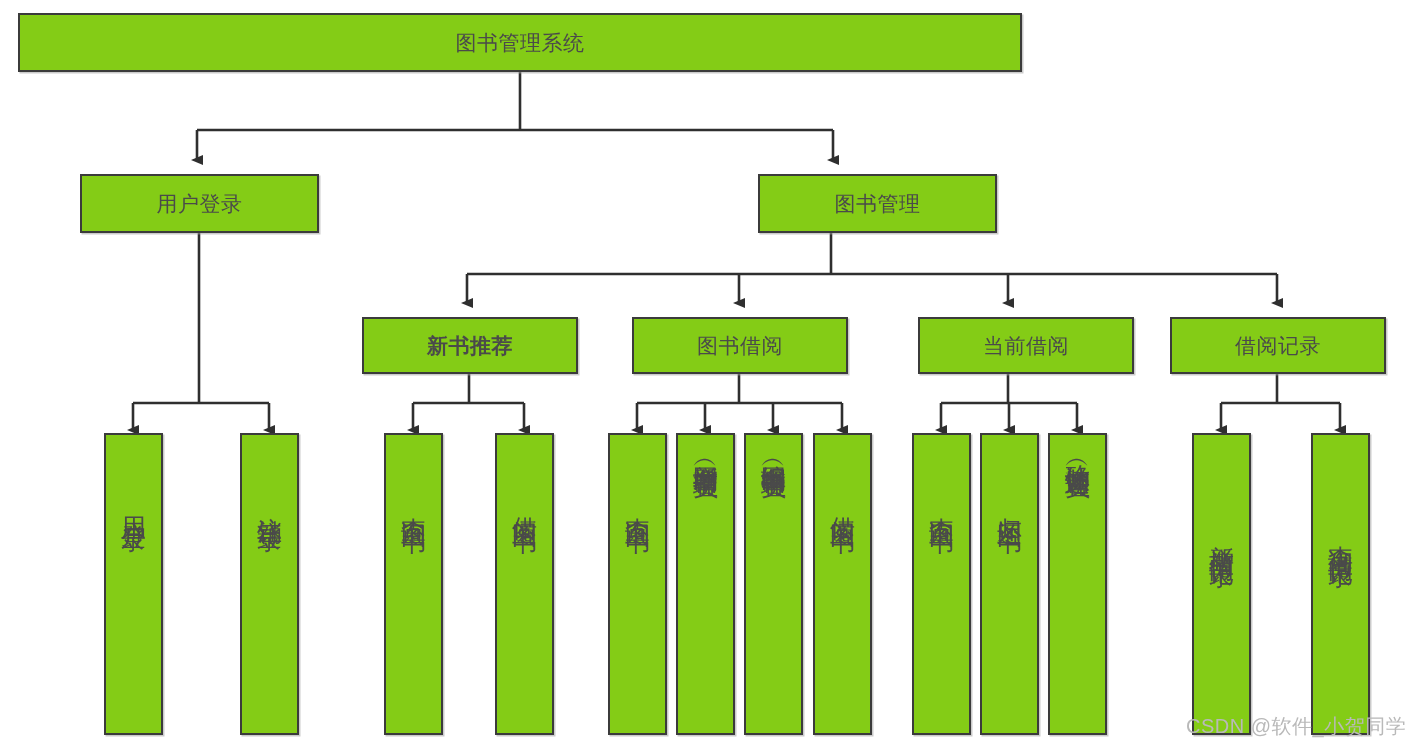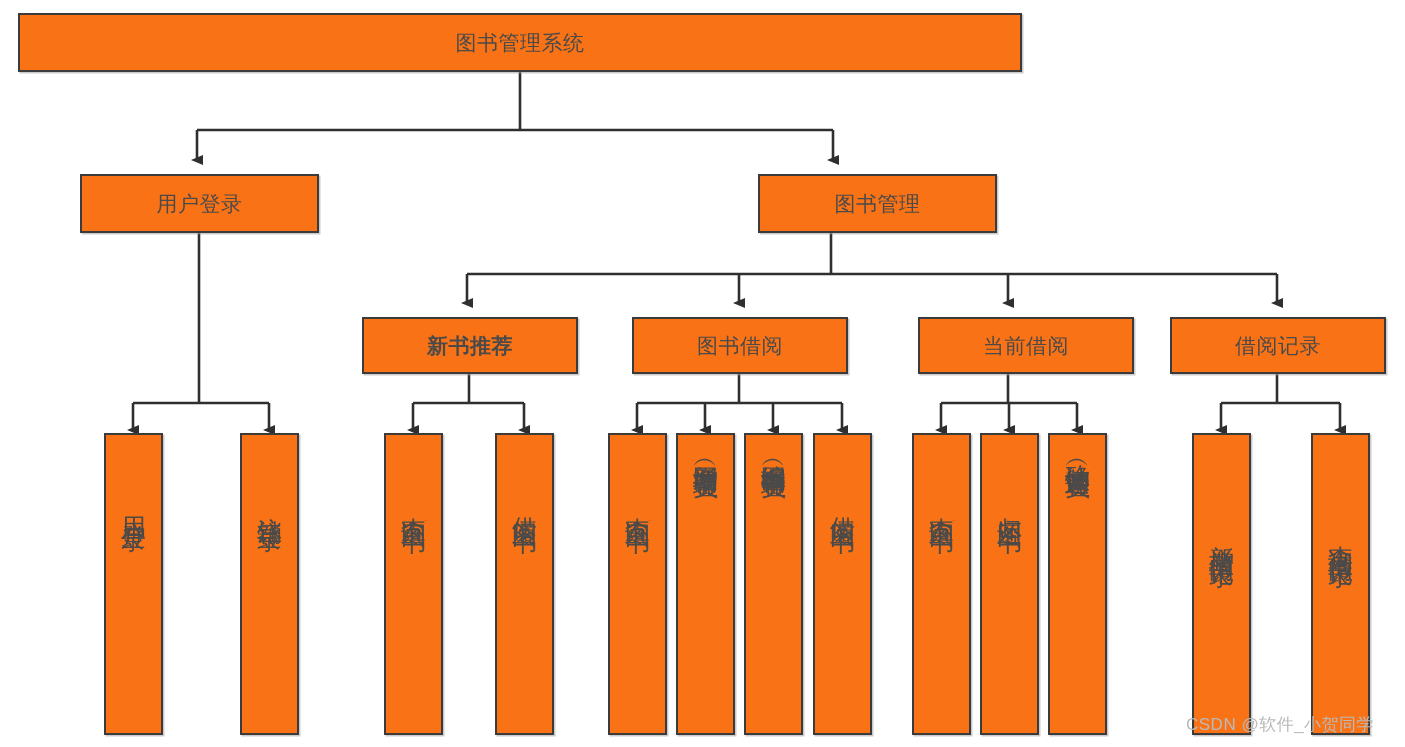--- a/index.html
+++ b/index.html
@@ -22,21 +22,21 @@
     position: absolute;
     left: 0;
     top: 0;
     width: 1405px;
     height: 747px;
     pointer-events: none;
   }
   .node {
     position: absolute;
     box-sizing: border-box;
-    background: #f97316;
+    background: #84cc16;
     border: 2px solid #3b3b3b;
     box-shadow: 1.5px 1.5px 0 0 rgba(160,160,160,0.55);
     display: flex;
     align-items: center;
     justify-content: center;
     color: #4a4a4a;
   }
   .node .label {
     color: #4a4a4a;
     line-height: 1.12;
@@ -69,21 +69,21 @@
   .node.vert.pad-low {
     padding-top: 90px;
   }
   .node.vert.pad-top {
     padding-top: 10px;
   }
   .watermark {
     position: absolute;
     left: 1186px;
     top: 713px;
-    font-size: 17px;
+    font-size: 20px;
     color: #b9b9b9;
     letter-spacing: 0.5px;
     white-space: nowrap;
   }
 </style>
 </head>
 <body>
 
 <div id="canvas">
 

